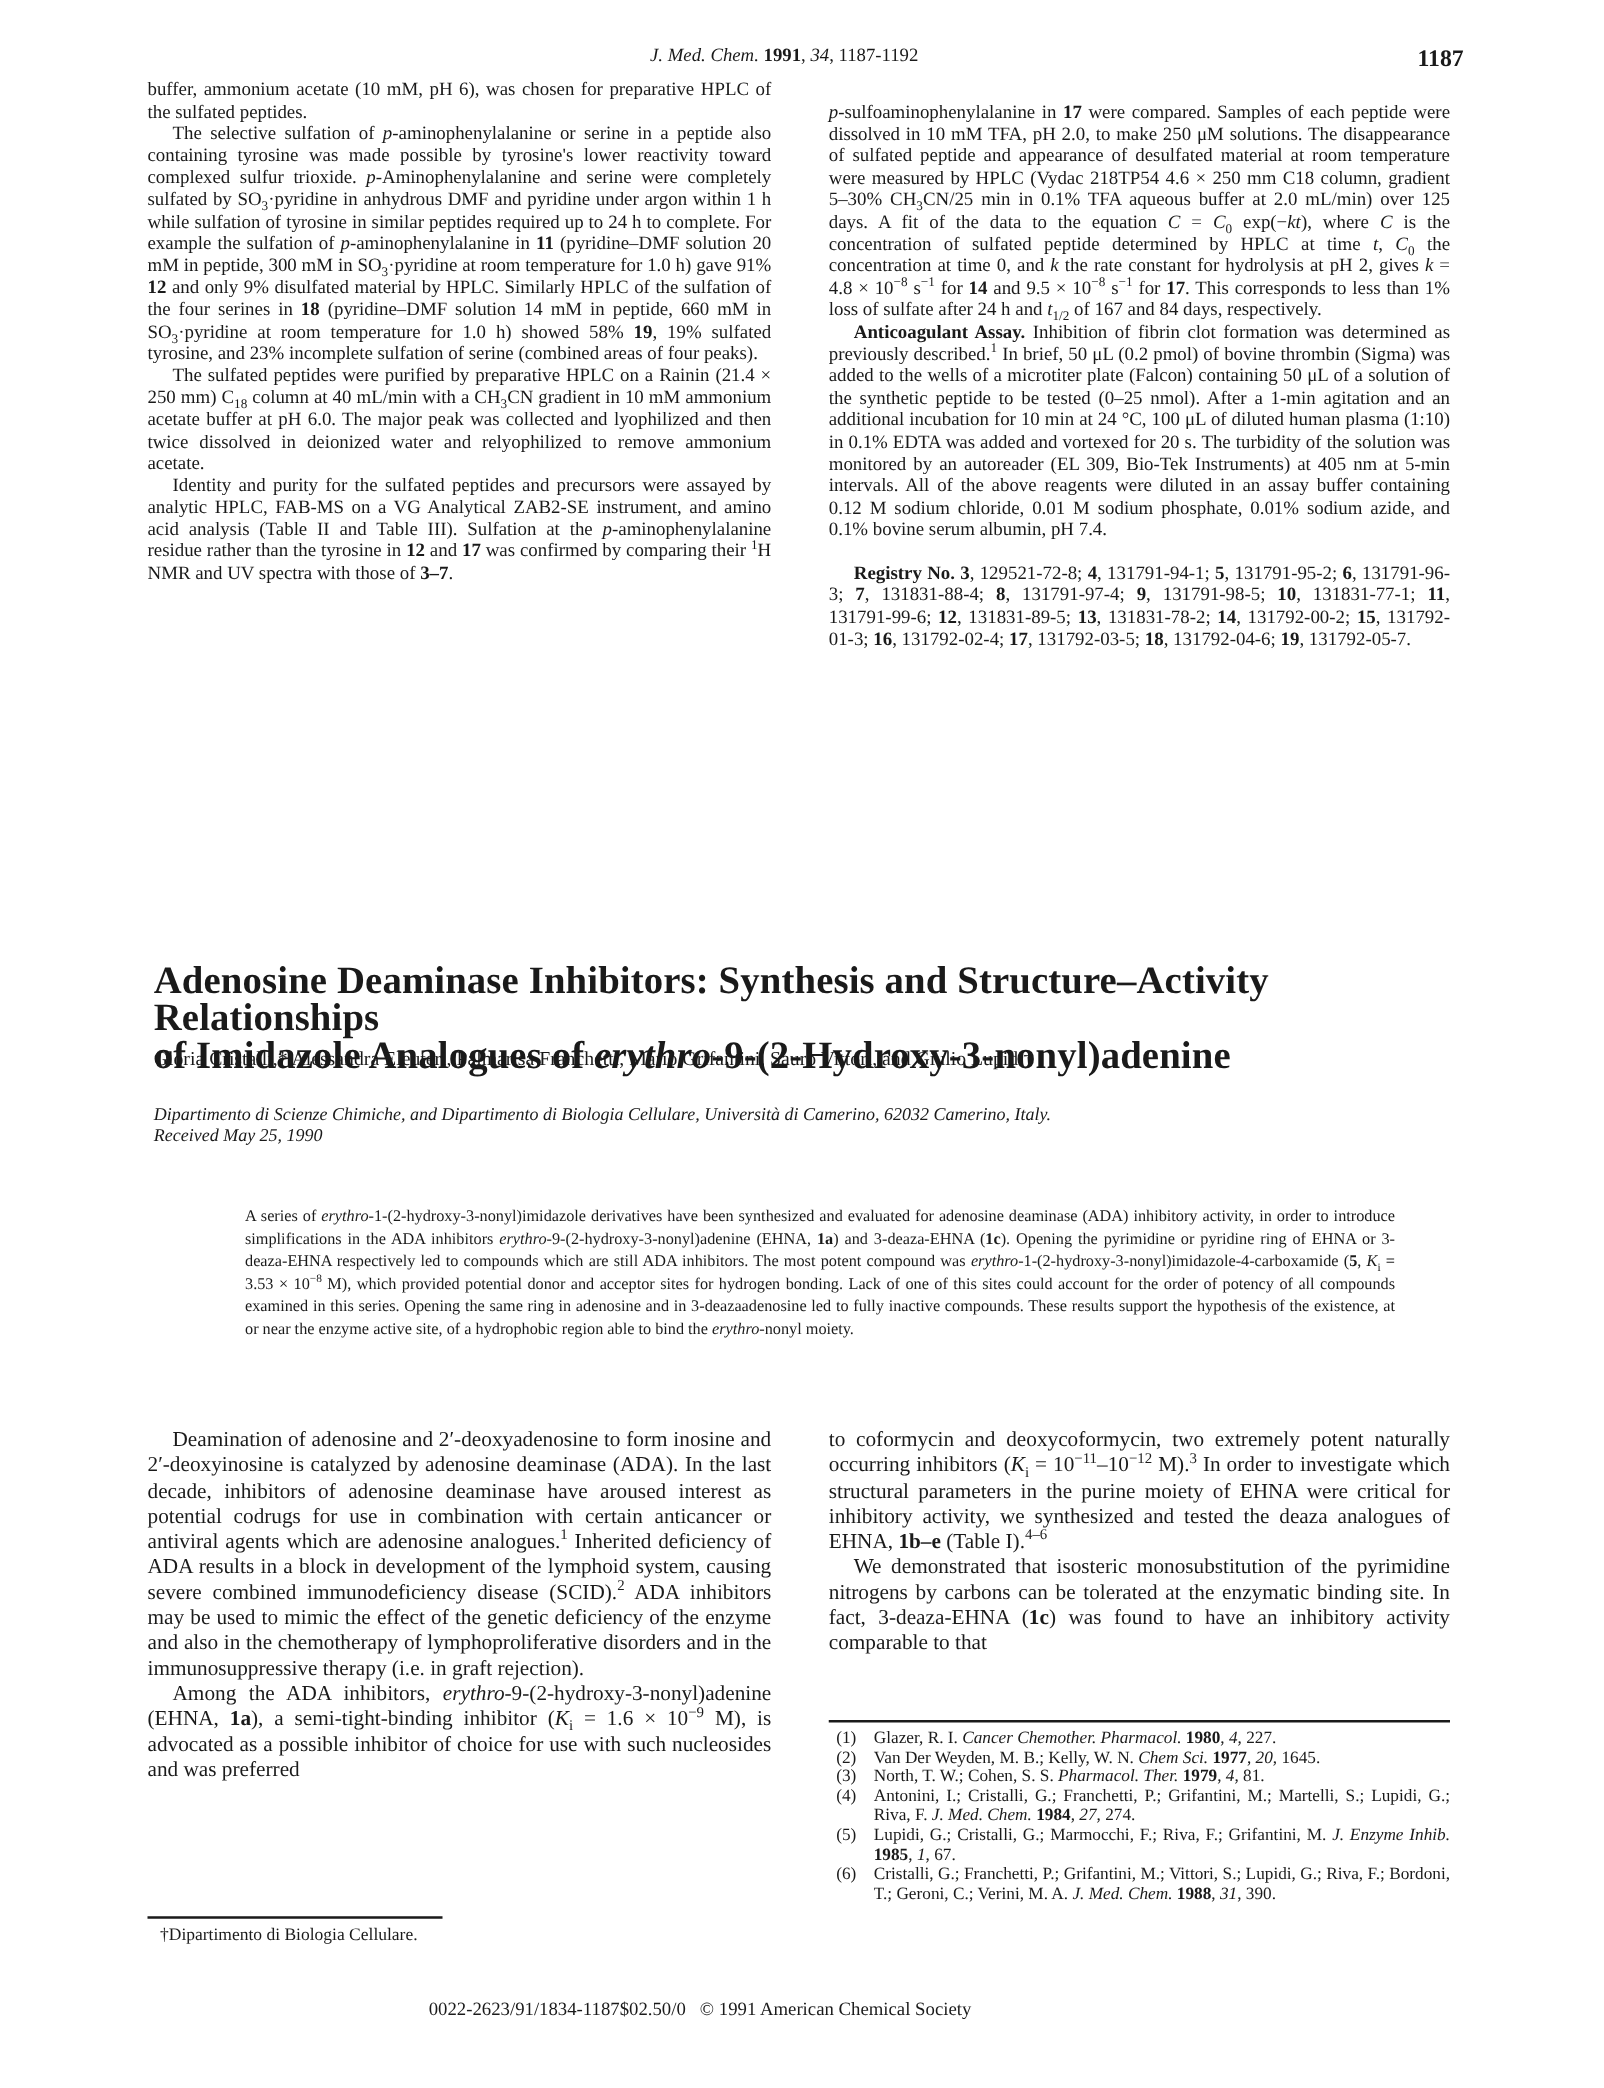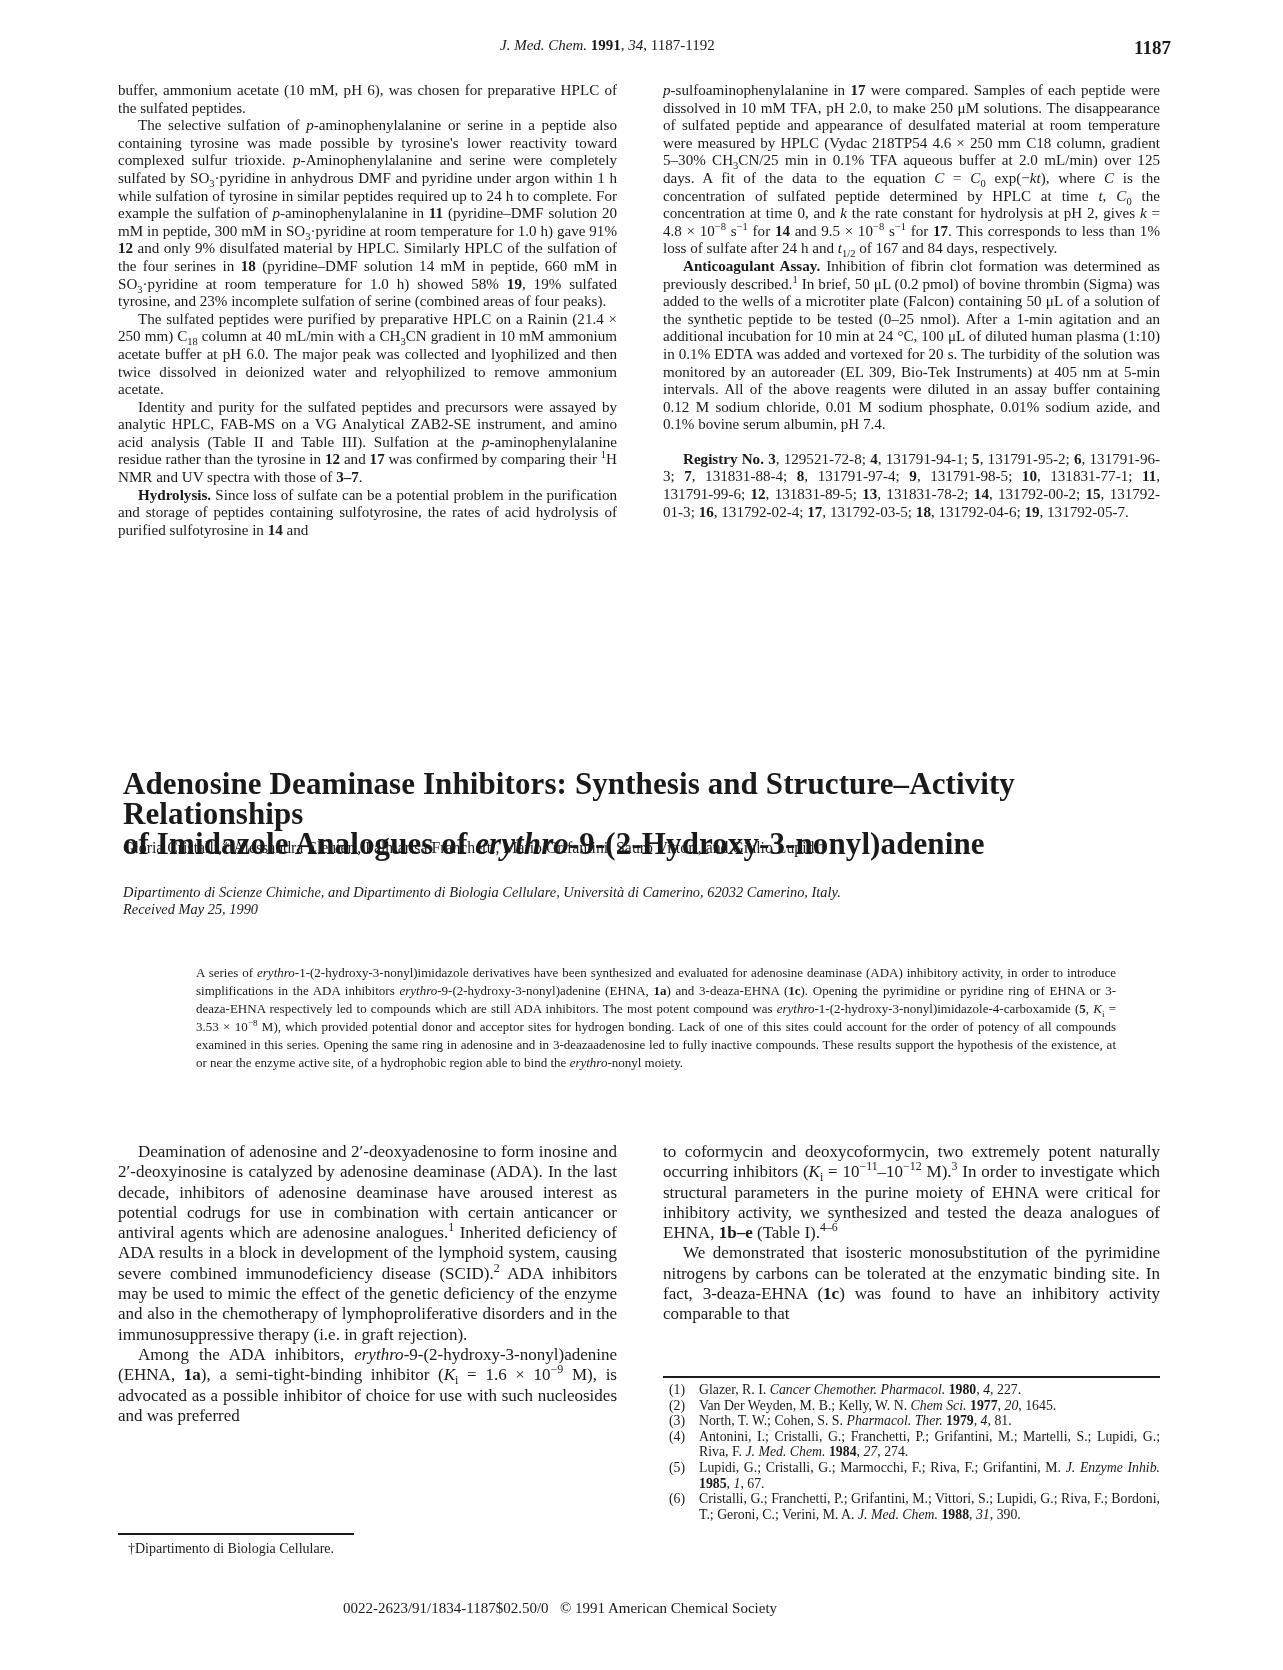--- a/index.html
+++ b/index.html
@@ -1,27 +1,27 @@
 <!DOCTYPE html>
 <html><head>
 <meta charset="utf-8">
 <style>
   html,body{margin:0;padding:0;background:#ffffff;}
   body{width:1283px;height:1670px;position:relative;overflow:hidden;color:#1a1a1a;
        font-family:"DejaVu Serif","Liberation Serif",serif;}
   .page{position:absolute;left:0;top:0;width:1283px;height:1670px;}
   .running-head{position:absolute;top:37px;left:0;width:1283px;font-size:14px;}
-  .running-head .journal{position:absolute;left:500px;font-family:"Liberation Serif",serif;font-size:15px;}
+  .running-head .journal{position:absolute;left:520px;font-family:"Liberation Serif",serif;font-size:15px;}
   .running-head .journal i{font-style:italic;}
   .running-head .pageno{position:absolute;left:1134px;font-family:"Liberation Serif",serif;font-weight:bold;font-size:19px;}
 
   .col{position:absolute;text-align:justify;font-family:"Liberation Serif",serif;font-size:15.1px;line-height:17.6px;}
   .col p{margin:0;text-indent:20px;}
   .col p.noindent{text-indent:0;}
-  .col-left-top{left:118px;top:82px;width:499px;}
+  .col-left-top{left:118px;top:64px;width:499px;}
   .col-right-top{left:663px;top:82px;width:497px;}
   .registry{margin-top:17px !important;}
 
   .title{position:absolute;left:123px;top:769px;width:1060px;font-family:"Liberation Serif",serif;
          font-weight:bold;font-size:31px;line-height:30px;letter-spacing:0.1px;}
   .title i{font-style:italic;}
   .authors{position:absolute;left:123px;top:839px;width:1060px;font-family:"Liberation Serif",serif;font-size:15.8px;}
   .affil{position:absolute;left:123px;top:884px;width:1060px;font-family:"Liberation Serif",serif;font-style:italic;font-size:14.4px;line-height:17px;}
 
   .abstract{position:absolute;left:196px;top:964px;width:920px;text-align:justify;font-family:Liberation Serif, serif;
@@ -55,21 +55,20 @@
   <div class="running-head">
     <span class="journal"><i>J. Med. Chem.</i> <b>1991</b>, <i>34</i>, <span>1187-1192</span></span>
     <span class="pageno">1187</span>
   </div>
 
   <div class="col col-left-top">
     <p class="noindent">buffer, ammonium acetate (10 mM, pH 6), was chosen for preparative HPLC of the sulfated peptides.</p>
     <p>The selective sulfation of <i>p</i>-aminophenylalanine or serine in a peptide also containing tyrosine was made possible by tyrosine's lower reactivity toward complexed sulfur trioxide. <i>p</i>-Aminophenylalanine and serine were completely sulfated by SO<sub>3</sub>·pyridine in anhydrous DMF and pyridine under argon within 1 h while sulfation of tyrosine in similar peptides required up to 24 h to complete. For example the sulfation of <i>p</i>-aminophenylalanine in <b>11</b> (pyridine–DMF solution 20 mM in peptide, 300 mM in SO<sub>3</sub>·pyridine at room temperature for 1.0 h) gave 91% <b>12</b> and only 9% disulfated material by HPLC. Similarly HPLC of the sulfation of the four serines in <b>18</b> (pyridine–DMF solution 14 mM in peptide, 660 mM in SO<sub>3</sub>·pyridine at room temperature for 1.0 h) showed 58% <b>19</b>, 19% sulfated tyrosine, and 23% incomplete sulfation of serine (combined areas of four peaks).</p>
     <p>The sulfated peptides were purified by preparative HPLC on a Rainin (21.4 × 250 mm) C<sub>18</sub> column at 40 mL/min with a CH<sub>3</sub>CN gradient in 10 mM ammonium acetate buffer at pH 6.0. The major peak was collected and lyophilized and then twice dissolved in deionized water and relyophilized to remove ammonium acetate.</p>
     <p>Identity and purity for the sulfated peptides and precursors were assayed by analytic HPLC, FAB-MS on a VG Analytical ZAB2-SE instrument, and amino acid analysis (Table II and Table III). Sulfation at the <i>p</i>-aminophenylalanine residue rather than the tyrosine in <b>12</b> and <b>17</b> was confirmed by comparing their <sup>1</sup>H NMR and UV spectra with those of <b>3–7</b>.</p>
-    <p><b>Hydrolysis.</b> Since loss of sulfate can be a potential problem in the purification and storage of peptides containing sulfotyrosine, the rates of acid hydrolysis of purified sulfotyrosine in <b>14</b> and</p>
   </div>
 
   <div class="col col-right-top">
     <p class="noindent"><i>p</i>-sulfoaminophenylalanine in <b>17</b> were compared. Samples of each peptide were dissolved in 10 mM TFA, pH 2.0, to make 250 μM solutions. The disappearance of sulfated peptide and appearance of desulfated material at room temperature were measured by HPLC (Vydac 218TP54 4.6 × 250 mm C18 column, gradient 5–30% CH<sub>3</sub>CN/25 min in 0.1% TFA aqueous buffer at 2.0 mL/min) over 125 days. A fit of the data to the equation <i>C</i> = <i>C</i><sub>0</sub> exp(−<i>kt</i>), where <i>C</i> is the concentration of sulfated peptide determined by HPLC at time <i>t</i>, <i>C</i><sub>0</sub> the concentration at time 0, and <i>k</i> the rate constant for hydrolysis at pH 2, gives <i>k</i> = 4.8 × 10<sup>−8</sup> s<sup>−1</sup> for <b>14</b> and 9.5 × 10<sup>−8</sup> s<sup>−1</sup> for <b>17</b>. This corresponds to less than 1% loss of sulfate after 24 h and <i>t</i><sub>1/2</sub> of 167 and 84 days, respectively.</p>
     <p><b>Anticoagulant Assay.</b> Inhibition of fibrin clot formation was determined as previously described.<sup>1</sup> In brief, 50 μL (0.2 pmol) of bovine thrombin (Sigma) was added to the wells of a microtiter plate (Falcon) containing 50 μL of a solution of the synthetic peptide to be tested (0–25 nmol). After a 1-min agitation and an additional incubation for 10 min at 24 °C, 100 μL of diluted human plasma (1:10) in 0.1% EDTA was added and vortexed for 20 s. The turbidity of the solution was monitored by an autoreader (EL 309, Bio-Tek Instruments) at 405 nm at 5-min intervals. All of the above reagents were diluted in an assay buffer containing 0.12 M sodium chloride, 0.01 M sodium phosphate, 0.01% sodium azide, and 0.1% bovine serum albumin, pH 7.4.</p>
     <p class="registry"><b>Registry No.</b> <span id="registry-list"><b>3</b><span>, 129521-72-8; </span><b>4</b><span>, 131791-94-1; </span><b>5</b><span>, 131791-95-2; </span><b>6</b><span>, 131791-96-3; </span><b>7</b><span>, 131831-88-4; </span><b>8</b><span>, 131791-97-4; </span><b>9</b><span>, 131791-98-5; </span><b>10</b><span>, 131831-77-1; </span><b>11</b><span>, 131791-99-6; </span><b>12</b><span>, 131831-89-5; </span><b>13</b><span>, 131831-78-2; </span><b>14</b><span>, 131792-00-2; </span><b>15</b><span>, 131792-01-3; </span><b>16</b><span>, 131792-02-4; </span><b>17</b><span>, 131792-03-5; </span><b>18</b><span>, 131792-04-6; </span><b>19</b><span>, 131792-05-7.</span></span></p>
   </div>
 
   <div class="title">
     <div>Adenosine Deaminase Inhibitors: Synthesis and Structure–Activity Relationships</div>

